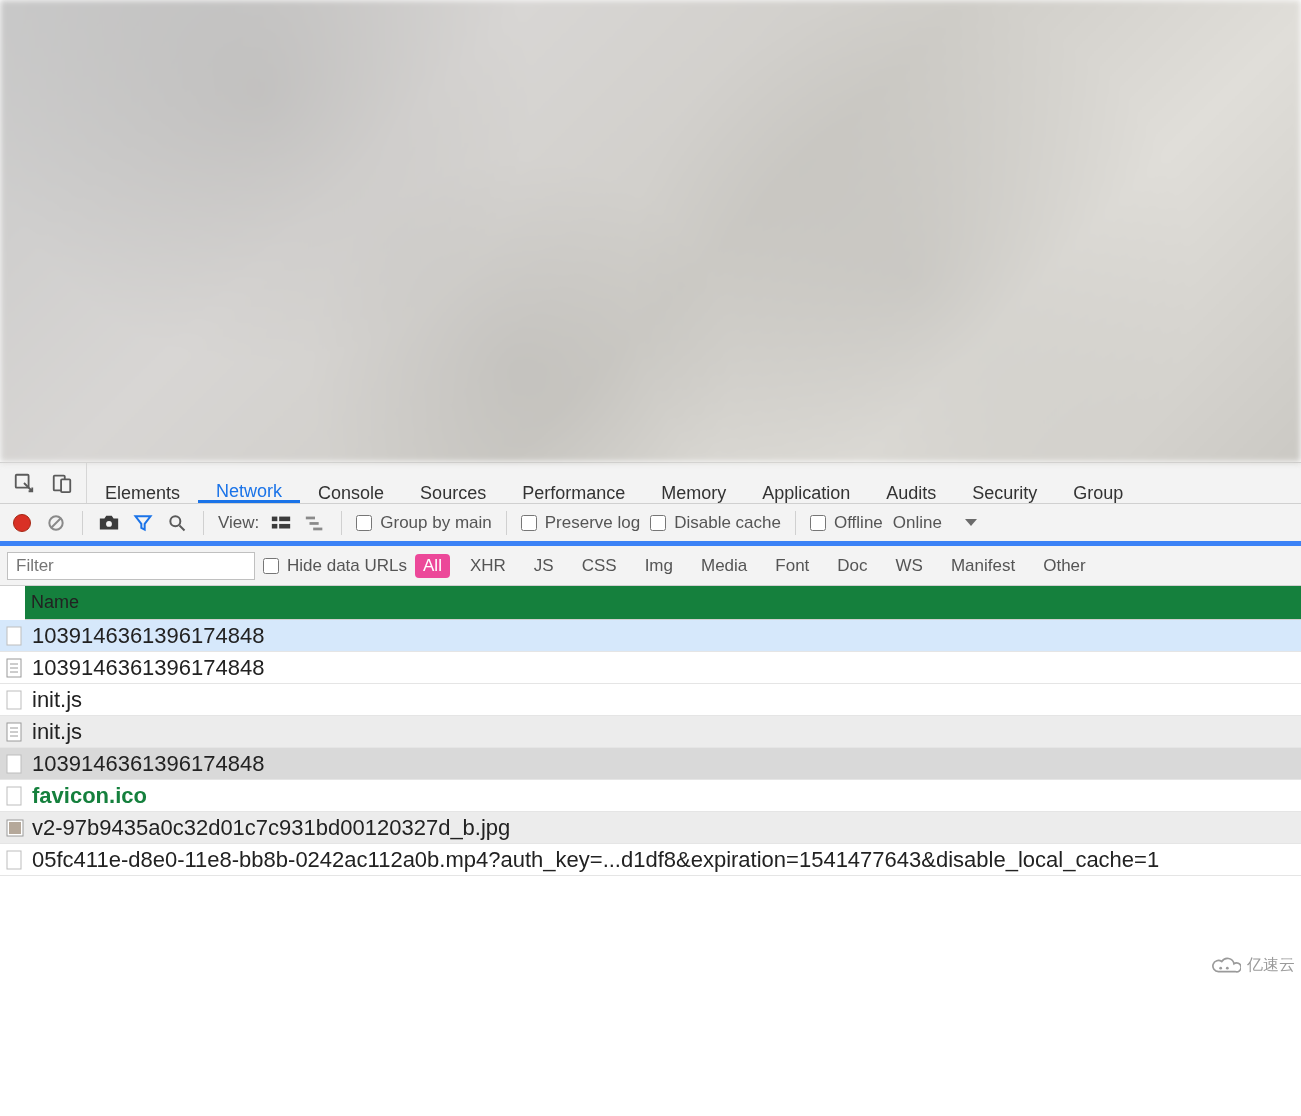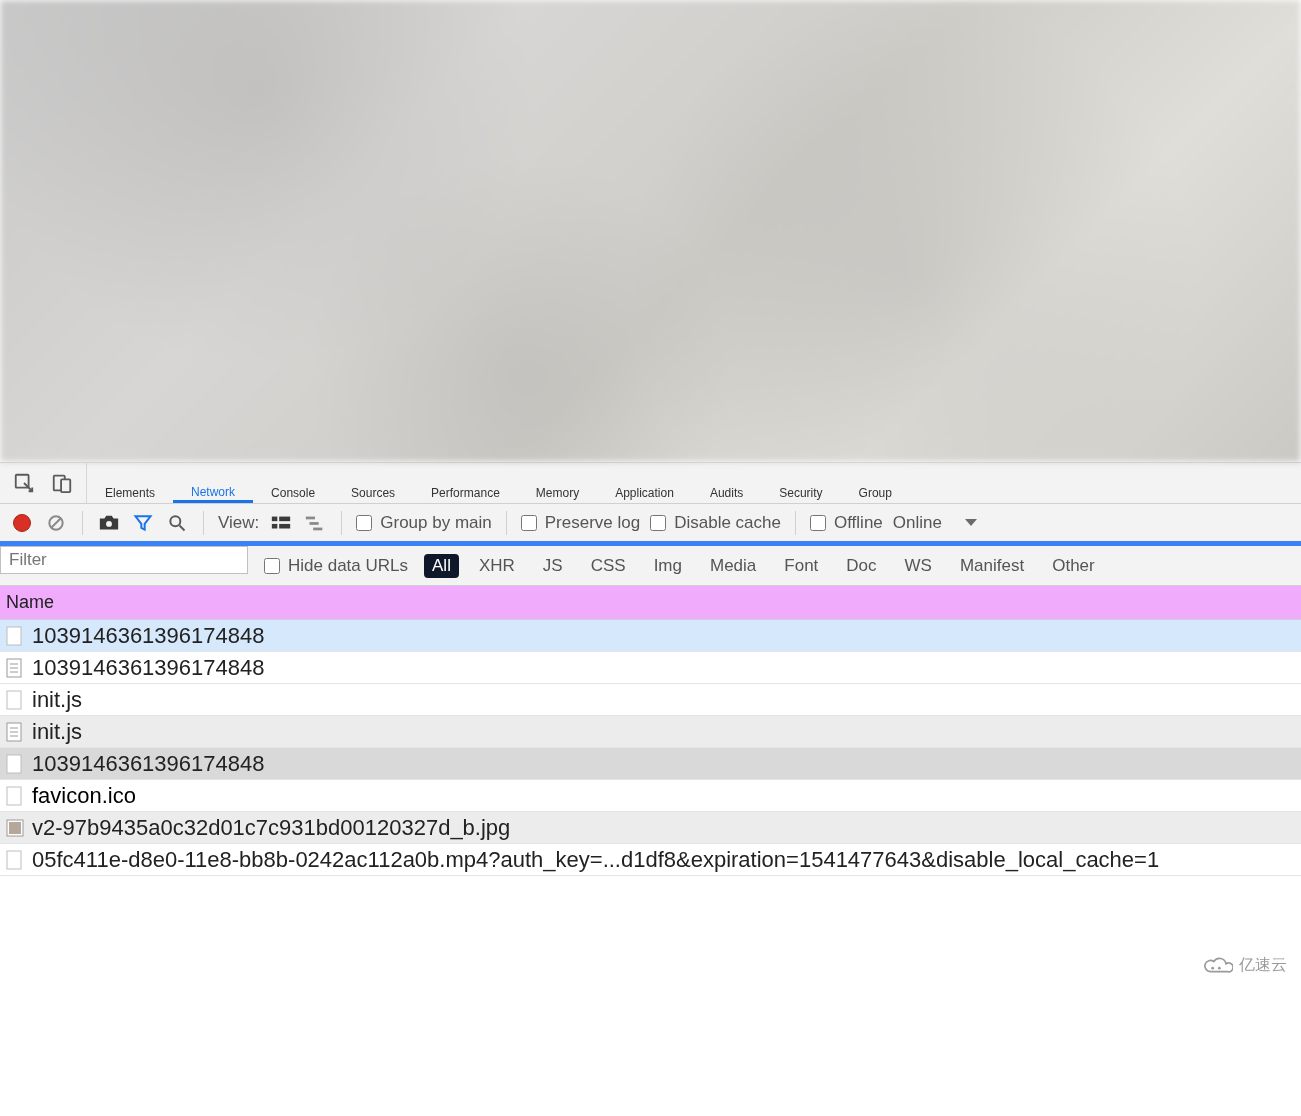--- a/index.html
+++ b/index.html
@@ -15,56 +15,56 @@
   }
   
   .devtools-tabs {
     display: flex; align-items: center; height: 42px;
     border-top: 1px solid #d0d0d0; border-bottom: 1px solid #d0d0d0;
     background: #f3f3f3;
   }
   .tabs-left-icons { display: flex; align-items: center; gap: 14px; padding: 0 12px; height: 100%; border-right: 1px solid #d6d6d6; }
   .icon-btn { display: inline-flex; align-items: center; justify-content: center; width: 24px; height: 24px; color: #5a5a5a; cursor: pointer; }
   .tab-list { display: flex; align-items: stretch; height: 100%; }
-  .tab { display: flex; align-items: center; padding: 0 18px; color: #333; cursor: pointer; font-size: 12px; margin-top: 20px; }
+  .tab { display: flex; align-items: center; padding: 0 18px; color: #333; cursor: pointer; font-size: 18px; margin-top: 20px; }
   .tab.active { color: #1a73e8; border-bottom: 3px solid #1a73e8; }
   
   .network-toolbar {
     display: flex; align-items: center; height: 42px;
     border-bottom: 5px solid #3b82f6; background: #f3f3f3;
     padding: 0 10px; gap: 10px;
   }
   .divider { width: 1px; height: 24px; background: #d0d0d0; margin: 0 4px; }
   .record-dot { width: 18px; height: 18px; border-radius: 50%; background: #d93025; border: 1px solid #a52714; }
   .clear-circle svg, .camera svg, .funnel svg, .magnifier svg, .view-large svg, .view-waterfall svg, .offline-down svg { display:block; }
   .funnel-active { color: #1a73e8; }
   .view-label { color: #555; font-size: 17px; }
   .chk { display: inline-flex; align-items: center; gap: 8px; color: #555; cursor: pointer; }
   .chk input { width: 16px; height: 16px; }
   .online-select { display: inline-flex; align-items: center; gap: 22px; color: #555; }
   
   .filter-row {
-    display: flex; height: 40px; border-bottom: 1px solid #d0d0d0; background: #f3f3f3;
-    padding-left: 0; gap: 16px;
+    display: flex; align-items: center; height: 40px; border-bottom: 1px solid #d0d0d0; background: #f3f3f3;
+    padding-left: 7px; gap: 8px;
   }
   .filter-input { width: 248px; height: 28px; border: 1px solid #c0c0c0; padding: 2px 8px; font-size: 17px; color: #333; background: #fff; }
   .type-filters { display: flex; align-items: center; gap: 12px; }
   .type-chip { color: #555; padding: 2px 8px; border-radius: 4px; cursor: pointer; font-size: 17px; }
-  .type-chip.active { background: #0f172a; color: #fff; }
-  
-  .table-header { height: 34px; display:flex; align-items:center; padding:0 6px; background:#f0abfc; border-bottom:1px solid #d0d0d0; font-size:18px; color:#222;}
+  .type-chip.active { background: #ec4899; color: #fff; }
+  
+  .table-header { height: 34px; display:flex; align-items:center; padding:0 6px; background:#15803d; border-bottom:1px solid #d0d0d0; font-size:18px; color:#222;margin-left:25px;}
   .row { height: 32px; display:flex; align-items:center; padding:0 6px; gap: 8px; font-size:22px; color:#222; border-bottom: 1px solid #e5e5e5; }
   .row.sel { background: #d6e8fb; }
   .row.stripe-dark { background: #ececec; }
   .row.stripe-dark2 { background: #d9d9d9; }
-  .row.err .row-name { color: #000000; }
+  .row.err .row-name { color: #15803d; font-weight: bold; }
   .file-ico { width: 18px; height: 20px; flex: 0 0 18px; }
   .row-name { white-space: nowrap; overflow: hidden; text-overflow: ellipsis; }
   .watermark { position: relative; height: 110px; }
-  .watermark-inner { position:absolute; right: 14px; bottom: 10px; display:flex; align-items:center; gap:6px; color:#9a9a9a; font-size:16px; }
+  .watermark-inner { position:absolute; right: 6px; bottom: 10px; display:flex; align-items:center; gap:6px; color:#9a9a9a; font-size:16px; }
   .watermark-inner svg { display:block; }
 </style>
 </head>
 <body>
 
 <div class="page-content"></div>
 
 <div class="devtools-tabs">
   <div class="tabs-left-icons">
     <span class="icon-btn">

